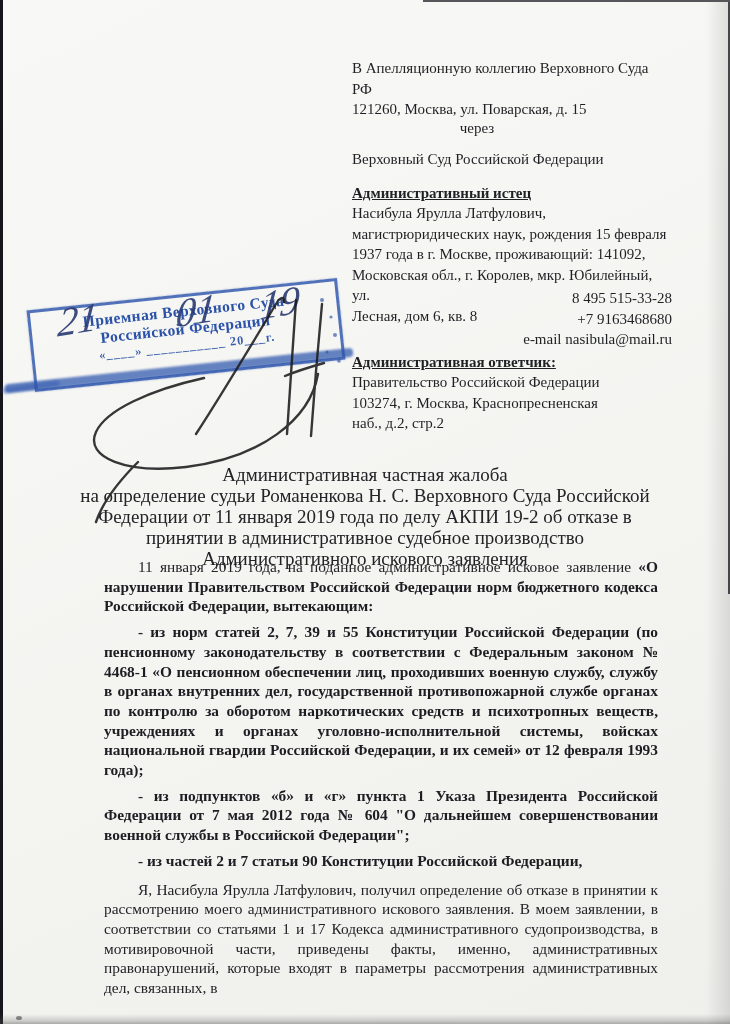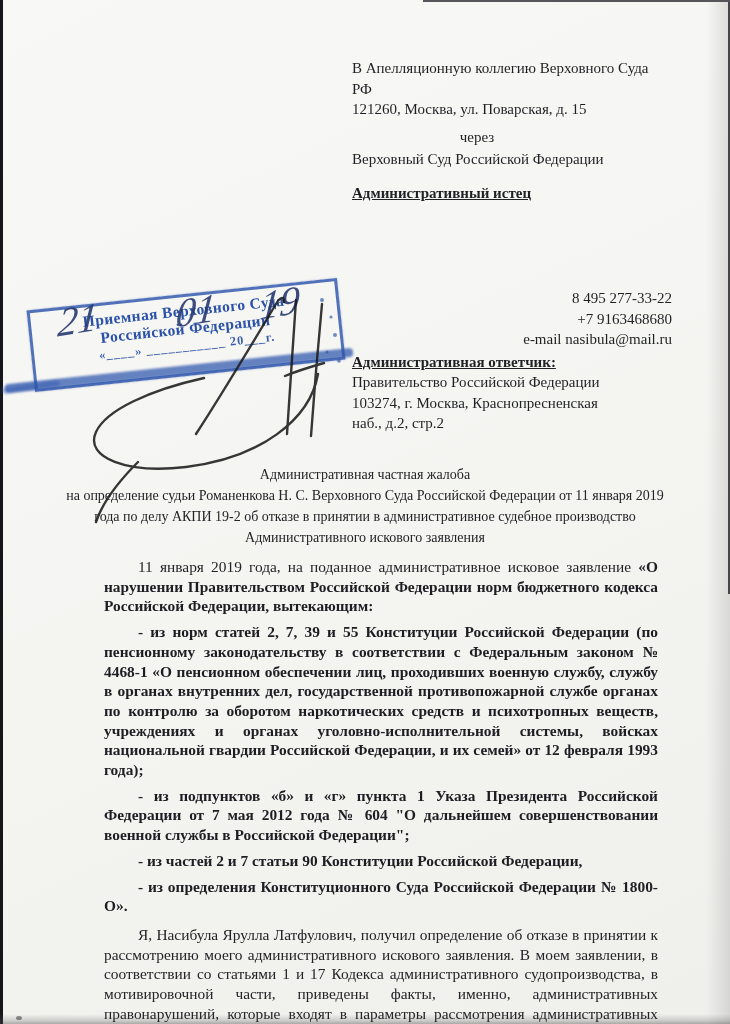--- a/index.html
+++ b/index.html
@@ -19,26 +19,26 @@
   .edge-right-line { position:absolute; right:0; top:0; width:2px; height:58%; background:#46464a; }
   .edge-top-line { position:absolute; right:0; top:0; width:42%; height:2px; background:#56565a; }
   .edge-bottom { position:absolute; left:0; bottom:0; width:100%; height:10px;
     background:linear-gradient(to bottom, rgba(0,0,0,0) 0%, rgba(100,100,100,0.25) 65%, rgba(70,70,70,0.42) 100%); }
   .speck-dark { position:absolute; left:16px; bottom:4px; width:6px; height:4px; background:rgba(40,40,40,.5); border-radius:50%; }
 
   
   .rc { position:absolute; left:352px; width:320px; font-size:15px; line-height:20.5px; color:#1f2024; }
   .pre { white-space:pre-line; }
   .underlined { text-decoration:underline;font-weight:bold; }
-  #via-line { width:250px; text-align:center;margin-top:9px; }
+  #via-line { width:250px; text-align:center; }
   #contacts-block { text-align:right; }
 
   
   .title-block { position:absolute; top:464px; left:62px; width:606px;
-    text-align:center; font-size:14px; line-height:21px; color:#232328; }
+    text-align:center; font-size:19px; line-height:21px; color:#232328; }
 
   
   .body-block { position:absolute; top:551px; left:98px; width:566px;
     font-size:15.4px; line-height:19.7px; text-align:justify; color:#232328; }
   .body-block p { margin:6px; text-indent:34px; }
   .bold { font-weight:bold; color:#1d1d23; }
   #closing-paragraph { margin-top:9px; }
 
   
   .stamp {
@@ -76,22 +76,27 @@
   <div class="edge-top-line"></div>
   <div class="edge-bottom"></div>
   <div class="speck-dark"></div>
 
   <div class="rc pre" id="recipient-block" style="top:58px">В Апелляционную коллегию Верховного Суда РФ
 121260, Москва, ул. Поварская, д. 15</div>
   <div class="rc" id="via-line" style="top:118px">через</div>
   <div class="rc" style="top:149px">Верховный Суд Российской Федерации</div>
 
   <div class="rc underlined" style="top:183px">Административный истец</div>
+  <div class="rc pre" style="top:203px">Насибула Ярулла Латфулович,
+магистрюридических наук, рождения 15 февраля
+1937 года в г. Москве, проживающий: 141092,
+Московская обл., г. Королев, мкр. Юбилейный, ул.
+Лесная, дом 6, кв. 8</div>
 
-  <div class="rc pre" id="contacts-block" style="top:288px">8 495 277-33-22
+  <div class="rc pre" id="contacts-block" style="top:288px">8 495 515-33-28
 +7 9163468680
 e-mail nasibula@mail.ru</div>
 
   <div class="rc underlined" style="top:352px">Административная ответчик:</div>
   <div class="rc pre" style="top:372px">Правительство Российской Федерации
 103274, г. Москва, Краснопресненская
  наб., д.2, стр.2</div>
 
   <div class="stamp">
     <div class="stamp-line1">Приемная Верховного Суда</div>
@@ -126,17 +131,16 @@
   <div class="title-block">
     <div>Административная частная жалоба</div>
     <div>на определение судьи Романенкова Н. С. Верховного Суда Российской Федерации от 11 января 2019 года по делу АКПИ 19-2 об отказе в принятии в административное судебное производство Административного искового заявления</div>
   </div>
 
   <div class="body-block">
     <p><span>11 января 2019 года, на поданное административное исковое заявление </span><span class="bold">«О нарушении Правительством Российской Федерации норм бюджетного кодекса Российской Федерации, вытекающим:</span></p>
     <p class="bold">- из норм статей 2, 7, 39 и 55 Конституции Российской Федерации (по пенсионному законодательству в соответствии с Федеральным законом № 4468-1 «О пенсионном обеспечении лиц, проходивших военную службу, службу в органах внутренних дел, государственной противопожарной службе органах по контролю за оборотом наркотических средств и психотропных веществ, учреждениях и органах уголовно-исполнительной системы, войсках национальной гвардии Российской Федерации, и их семей» от 12 февраля 1993 года);</p>
     <p class="bold">- из подпунктов «б» и «г» пункта 1 Указа Президента Российской Федерации от 7 мая 2012 года № 604 "О дальнейшем совершенствовании военной службы в Российской Федерации";</p>
     <p class="bold">- из частей 2 и 7 статьи 90 Конституции Российской Федерации,</p>
-    <p class="bold">- из определения Конституционного Суда Российской Федерации № 1800-О».</p>
     <p id="closing-paragraph">Я, Насибула Ярулла Латфулович, получил определение об отказе в принятии к рассмотрению моего административного искового заявления. В моем заявлении, в соответствии со статьями 1 и 17 Кодекса административного судопроизводства, в мотивировочной части, приведены факты, именно, административных правонарушений, которые входят в параметры рассмотрения административных дел, связанных, в</p>
   </div>
 
 </div>
 
 </body></html>

